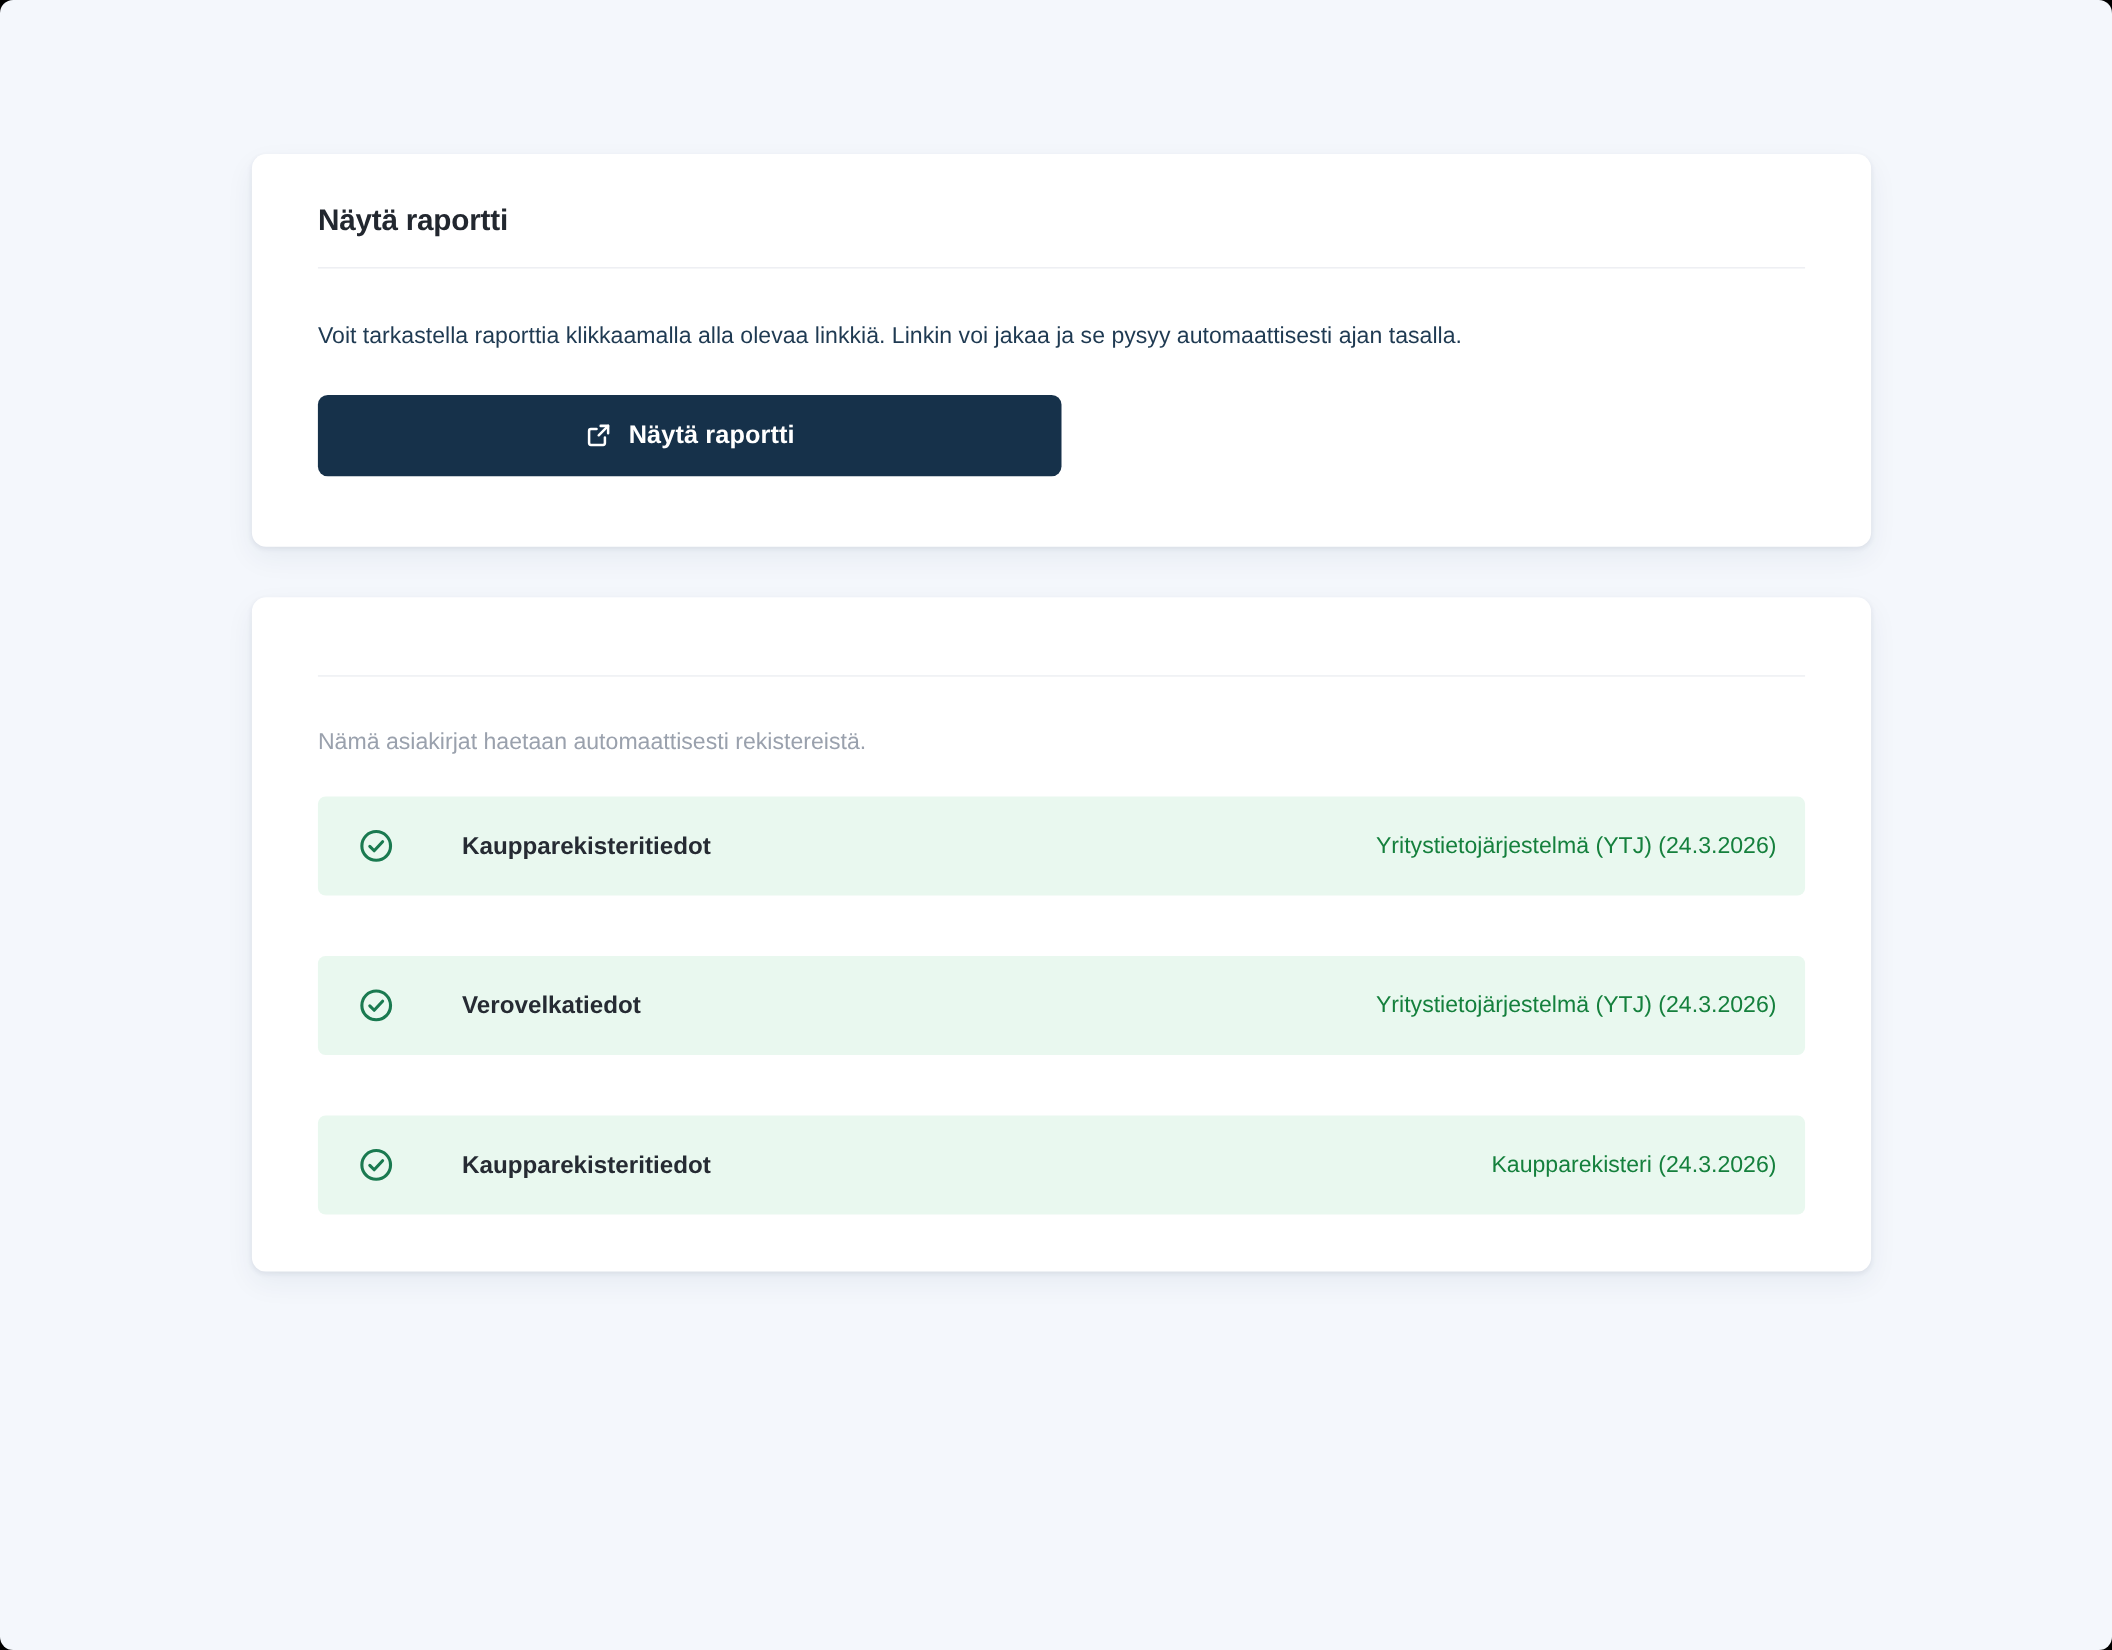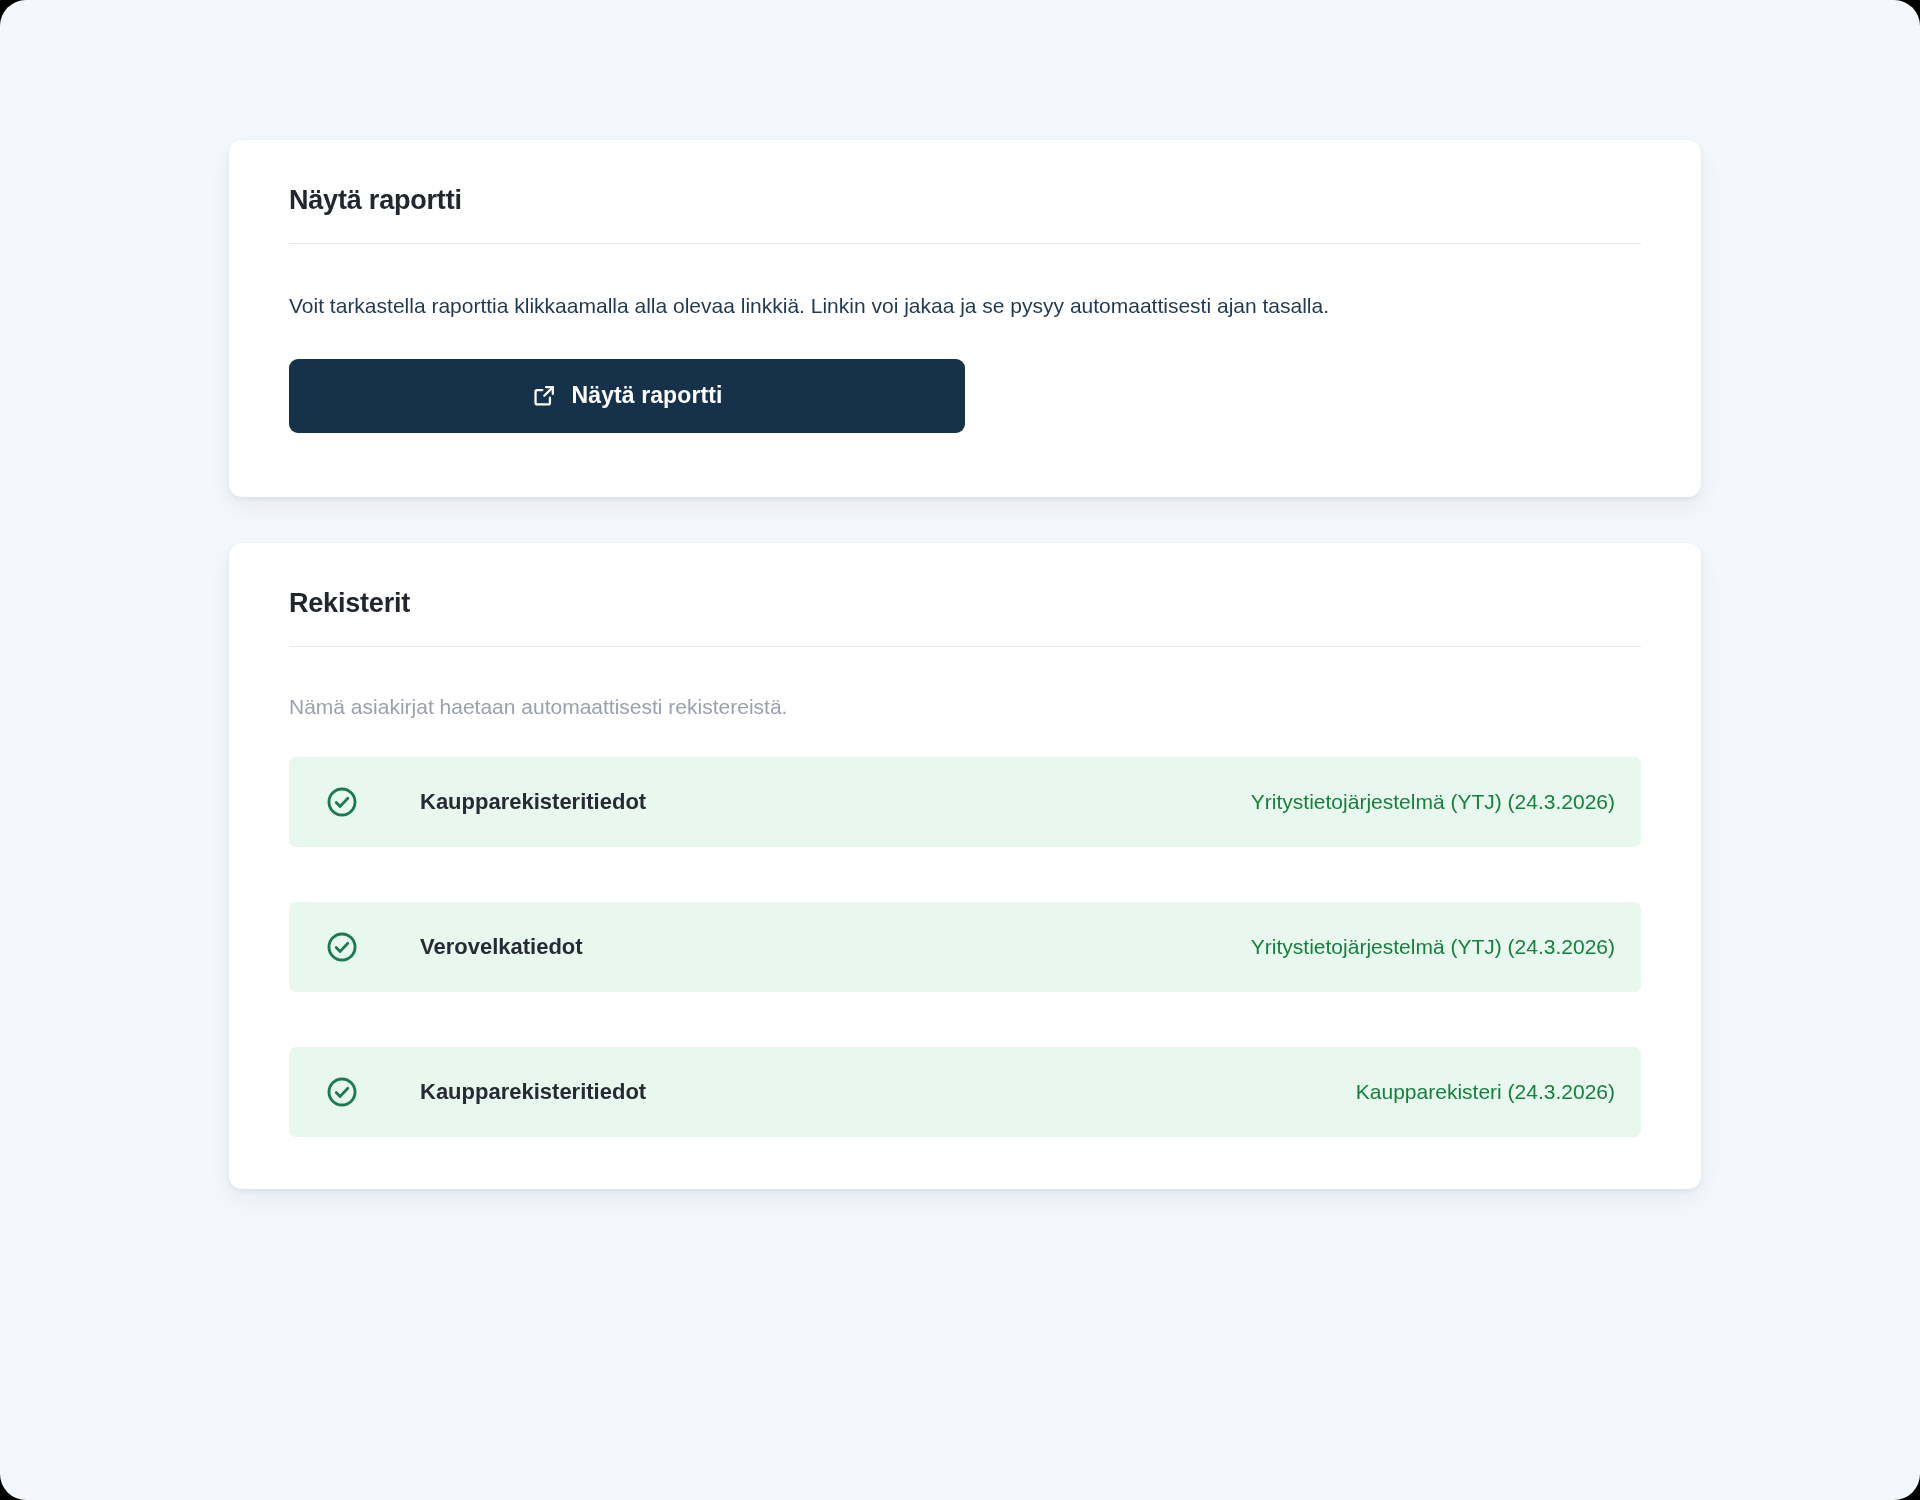--- a/index.html
+++ b/index.html
@@ -11,21 +11,21 @@
     background: #000000;
   }
 
   * { box-sizing: border-box; }
 
   .page {
     position: relative;
     width: 1920px;
     height: 1500px;
     background: #f4f7fc;
-    border-radius: 26px;
+    border-radius: 12px;
     overflow: hidden;
     font-family: "Liberation Sans", "DejaVu Sans", sans-serif;
     -webkit-font-smoothing: antialiased;
   }
 
   .content {
     position: absolute;
     left: 229px;
     top: 140px;
     width: 1472px;
@@ -163,21 +163,20 @@
               <path d="M20 4l-8.2 8.2"></path>
               <path d="M17.2 14.1V19a1.6 1.6 0 0 1-1.6 1.6H5a1.6 1.6 0 0 1-1.6-1.6V8.4A1.6 1.6 0 0 1 5 6.8h4.9"></path>
             </svg>
           </span>
           <span>Näytä raportti</span>
         </button>
       </div>
     </section>
 
     <section class="card card--registers">
-      <h2 class="card-title">Rekisterit</h2>
       <div class="card-divider"></div>
 
       <p class="card-subtext">Nämä asiakirjat haetaan automaattisesti rekistereistä.</p>
 
       <div class="register-list">
 
         <div class="register-row">
           <span class="check-icon">
             <svg viewBox="0 0 24 24" fill="none" stroke="#1a7a50" stroke-width="2" stroke-linecap="round" stroke-linejoin="round" aria-hidden="true">
               <circle cx="12" cy="12" r="9.2"></circle>

